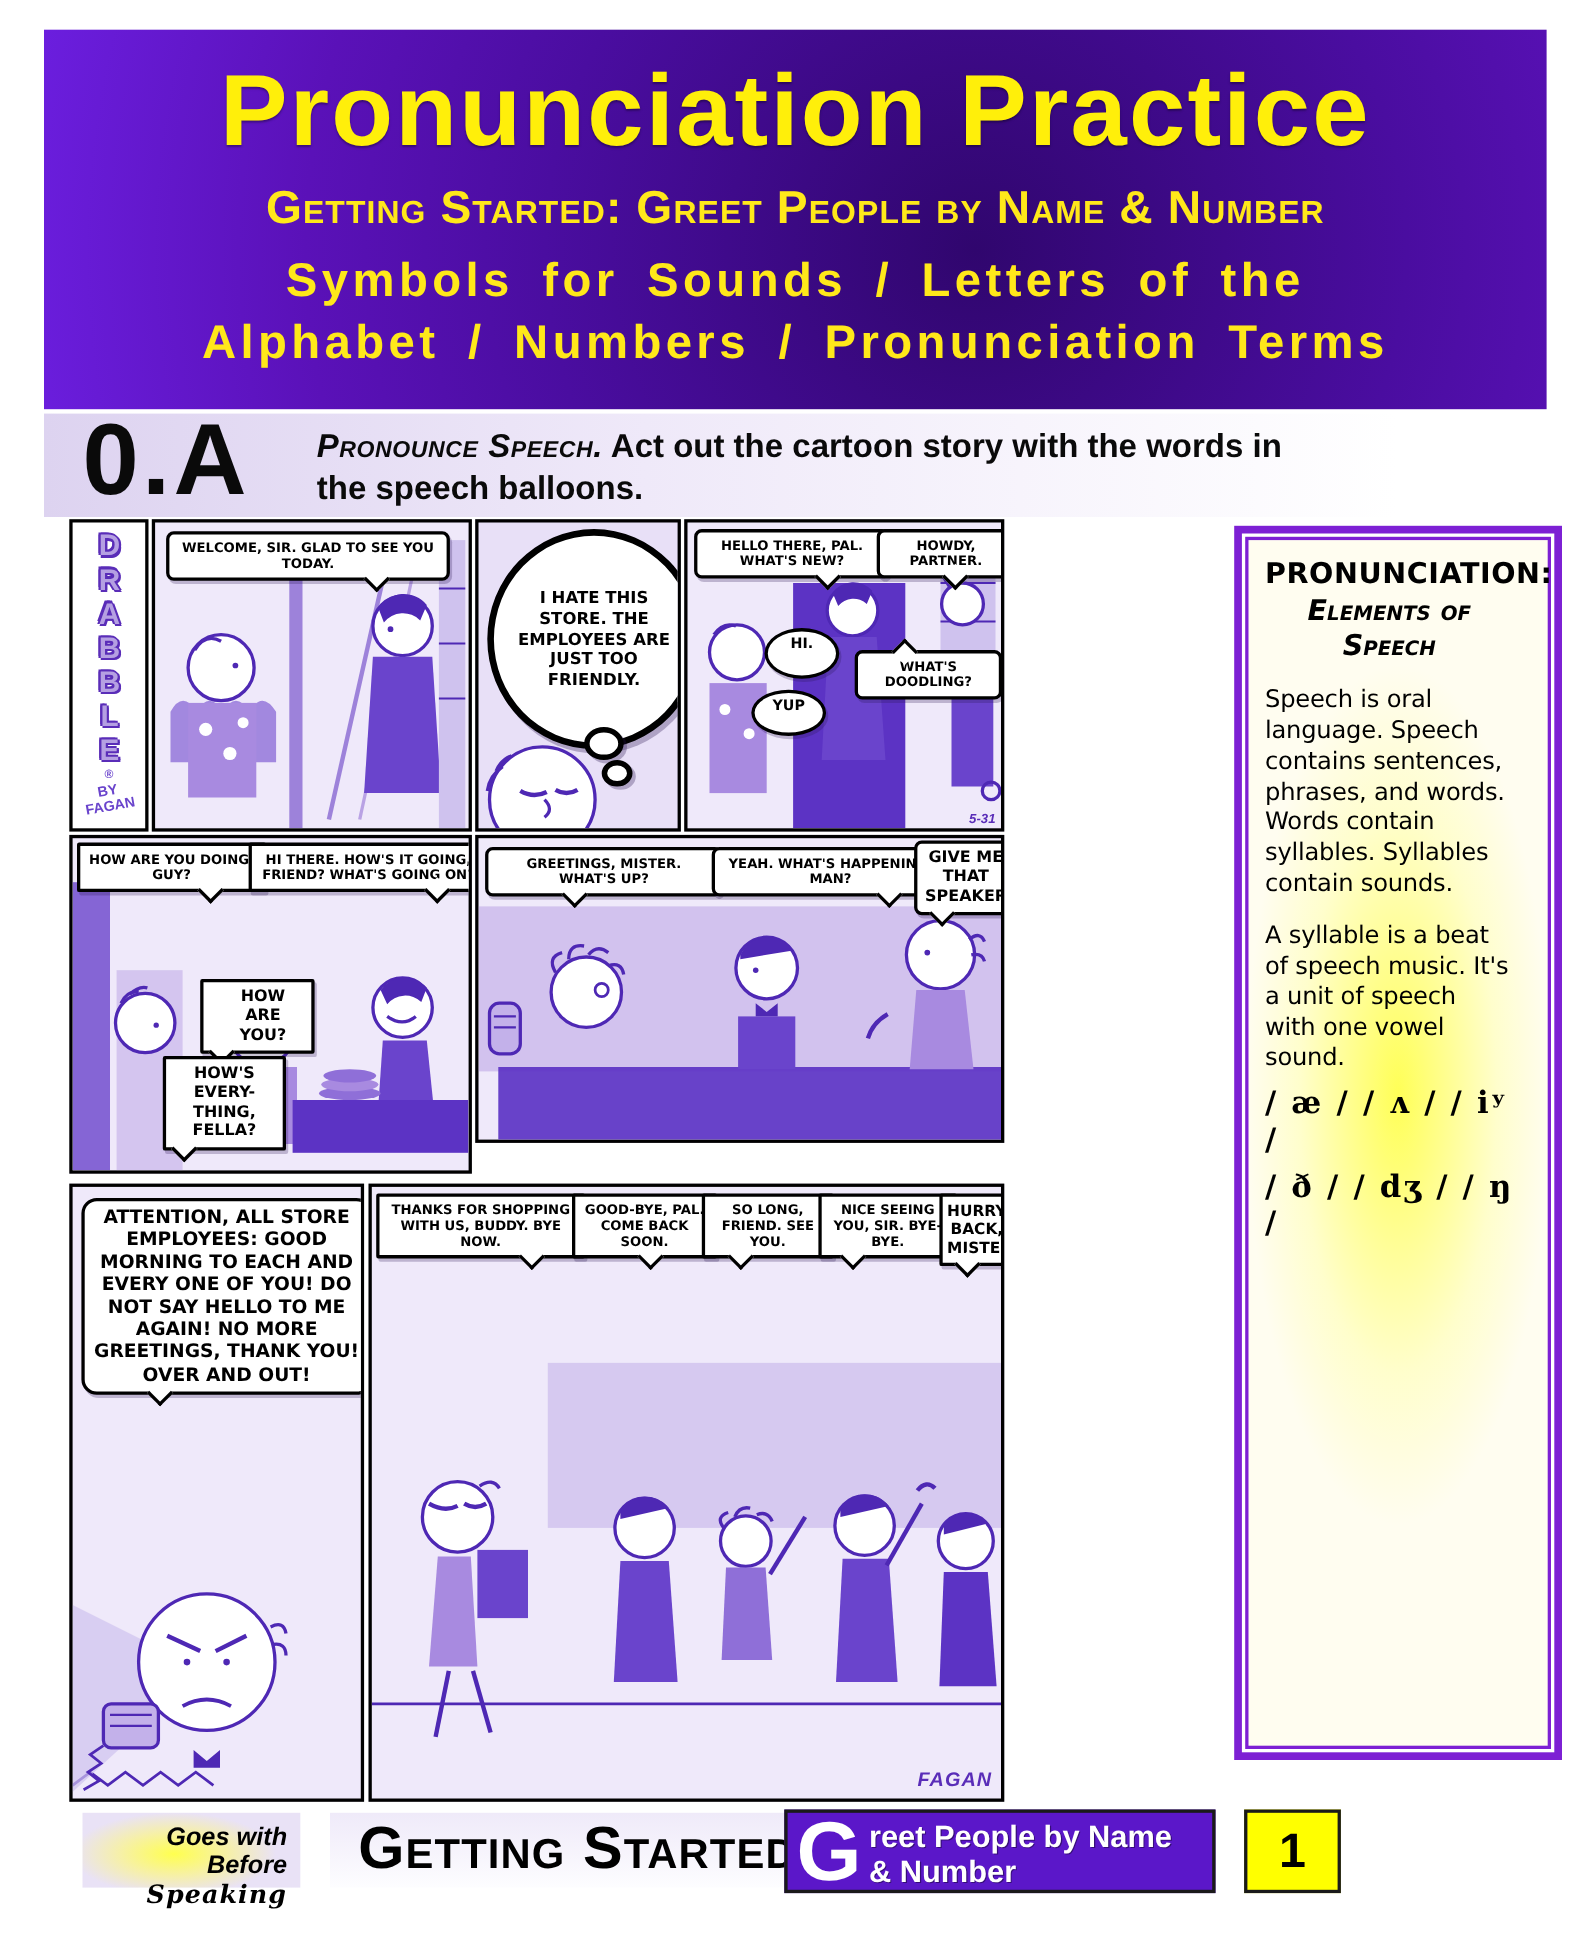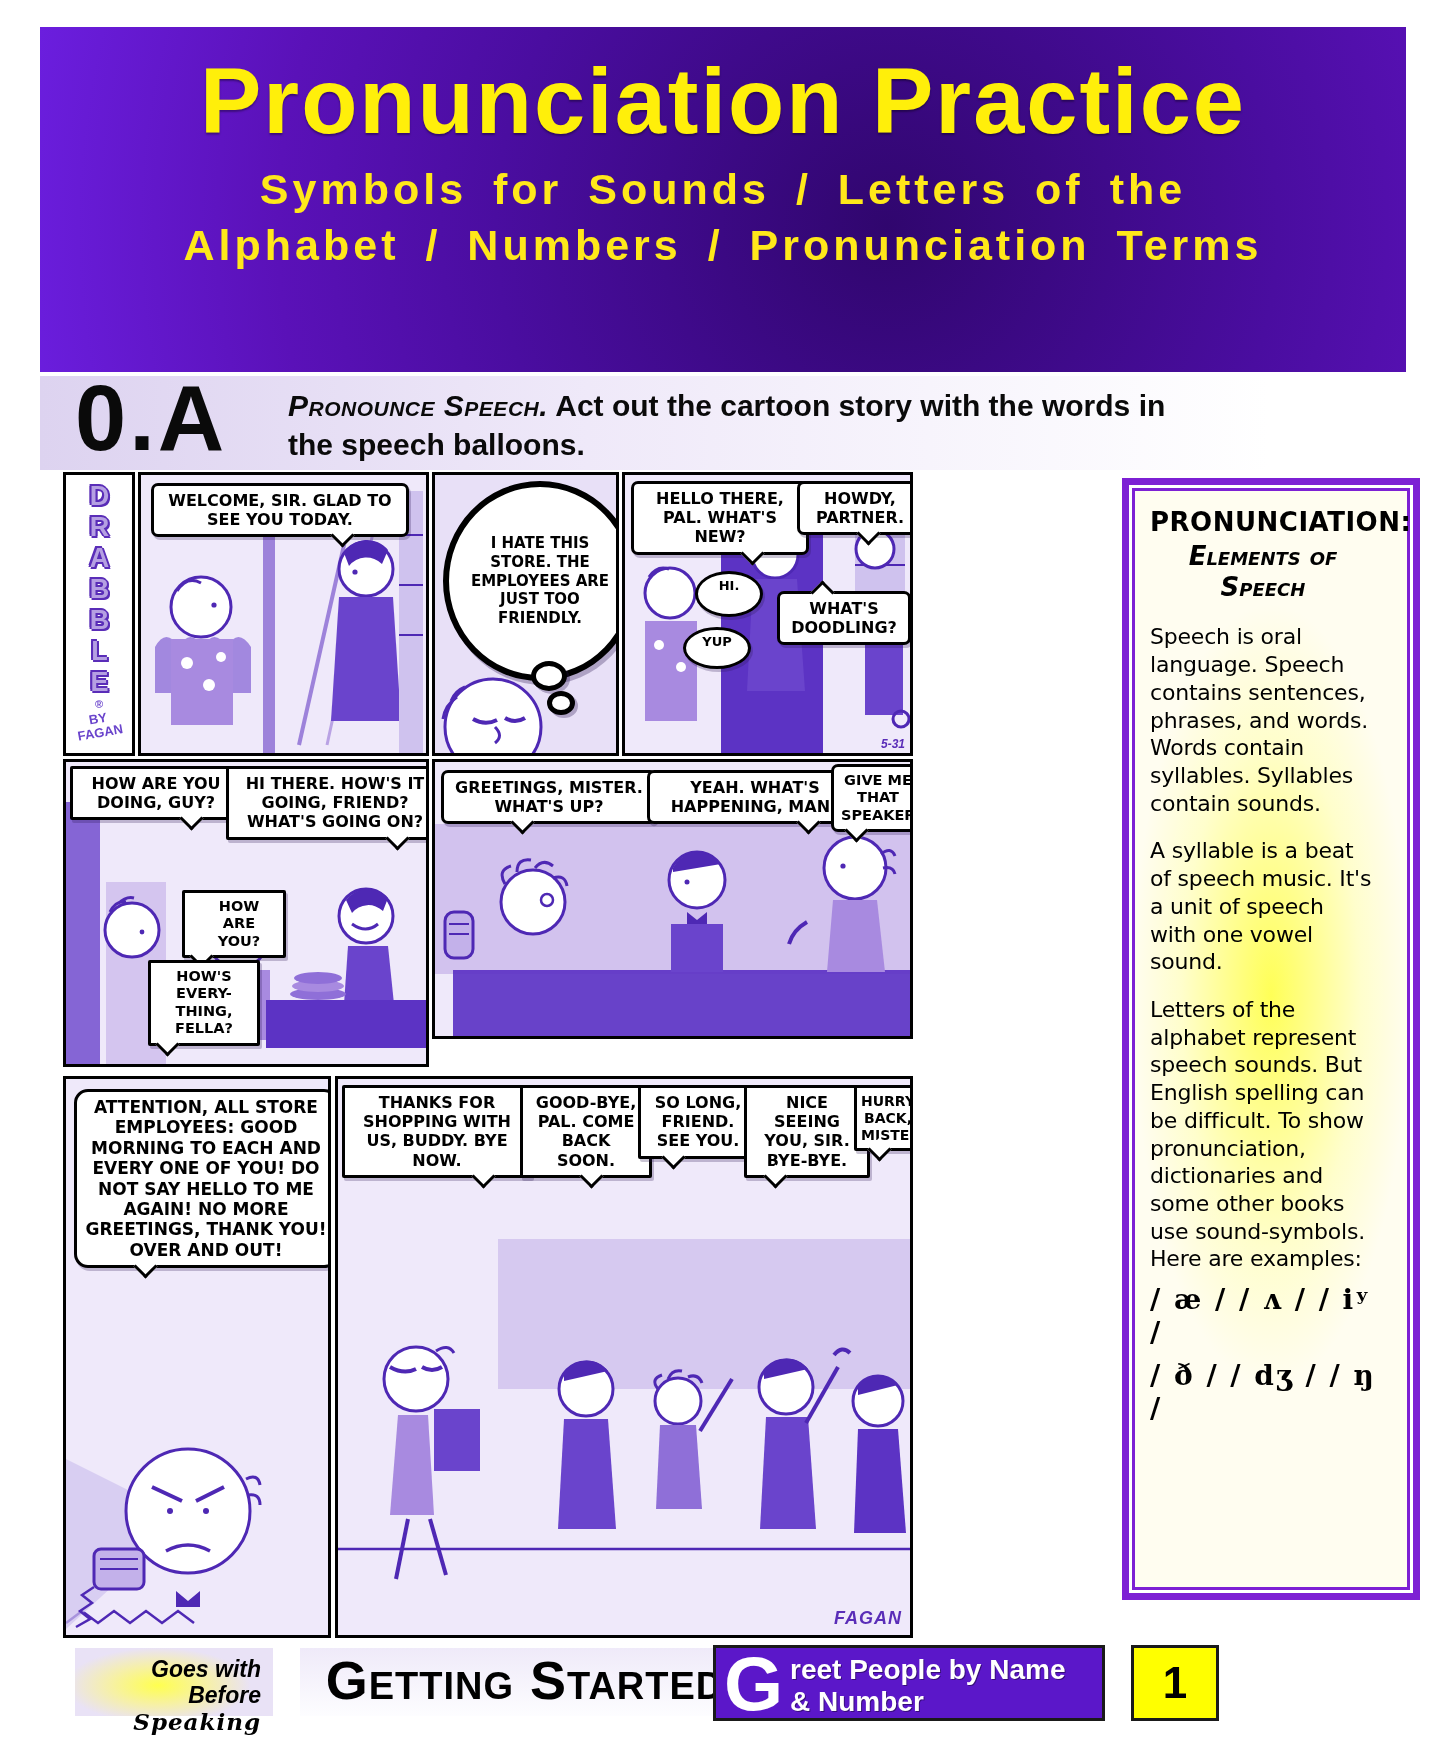--- a/index.html
+++ b/index.html
@@ -19,21 +19,21 @@
     background:linear-gradient(90deg,#ddd3f0 0%,#efe9f9 40%,#ffffff 90%);}
   .activity-number{position:absolute;left:35px;top:-10px;font-size:92px;font-weight:900;color:#0a0a0a;letter-spacing:3px;}
   .activity-text{position:absolute;left:248px;top:10px;width:880px;font-size:30px;font-weight:bold;color:#0a0a0a;line-height:1.3;}
   .activity-lead{font-style:italic;font-variant:small-caps;letter-spacing:.5px;}
 
   
   .comic{left:63px;top:472px;width:852px;height:1166px;}
   .panel{position:absolute;background:#efe9fa;border:3px solid #000;box-sizing:border-box;overflow:hidden;}
   .panel svg{position:absolute;left:0;top:0;z-index:1;}
   .balloon{position:absolute;z-index:3;background:#fff;border:3px solid #000;border-radius:7px;
-    padding:5px 7px;font-family:"DejaVu Sans",sans-serif;font-weight:bold;font-size:16px;line-height:1.2;
+    padding:5px 7px;font-family:"DejaVu Sans",sans-serif;font-weight:bold;font-size:12px;line-height:1.2;
     text-align:center;color:#000;box-shadow:2px 3px 0 rgba(40,20,80,.25);}
   .sq{border-radius:2px;}
   .tail{position:absolute;width:14px;height:14px;background:#fff;transform:rotate(45deg);z-index:-0;}
   .tail-b{bottom:-10px;border-right:3px solid #000;border-bottom:3px solid #000;}
   .tail-t{top:-10px;border-left:3px solid #000;border-top:3px solid #000;}
   .thought{position:absolute;z-index:3;background:#fff;border:6px solid #000;border-radius:50%;
     display:flex;align-items:center;justify-content:center;text-align:center;
     font-family:"DejaVu Sans",sans-serif;font-weight:bold;font-size:15px;line-height:1.25;
     box-shadow:3px 4px 0 rgba(40,20,80,.3);}
   .puff{position:absolute;z-index:3;background:#fff;border:5px solid #000;border-radius:50%;
@@ -70,20 +70,21 @@
   .tab-g{position:absolute;left:8px;top:0px;font-size:76px;font-weight:900;line-height:72px;color:#fff;}
   .tab-text{position:absolute;left:74px;top:6px;font-size:28px;font-weight:bold;line-height:1.15;color:#fff;text-shadow:1px 1px 0 rgba(0,0,0,.4);}
   .pagenum{left:1131px;top:1645px;width:88px;height:76px;background:#ffff00;border:3px solid #1a1a1a;
     text-align:center;font-size:44px;font-weight:bold;color:#000;line-height:70px;}
 </style>
 </head>
 <body>
 
 <div class="abs header">
   <div class="header-title">Pronunciation Practice</div>
+  <div class="header-subtitle">Getting Started: Greet People by Name &amp; Number</div>
   <div class="header-subject">Symbols for Sounds / Letters of the</div>
   <div class="header-subject" style="margin-top:2px;">Alphabet / Numbers / Pronunciation Terms</div>
 </div>
 
 <div class="abs activity">
   <div class="activity-number">0.A</div>
   <div class="activity-text"><span class="activity-lead">Pronounce Speech.</span><span> Act out the cartoon story with the words in the speech balloons.</span></div>
 </div>
 
 <div class="abs comic">
@@ -323,21 +324,20 @@
     <div class="signature">FAGAN</div>
   </div>
 </div>
 
 <div class="abs sidebar">
   <div class="sidebar-inner">
     <div class="sb-title">PRONUNCIATION:</div>
     <div class="sb-subtitle">Elements of Speech</div>
     <div class="sb-para">Speech is oral language. Speech contains sentences, phrases, and words. Words contain syllables. Syllables contain sounds.</div>
     <div class="sb-para">A syllable is a beat of speech music. It's a unit of speech with one vowel sound.</div>
-    <div class="sb-para">Letters of the alphabet represent speech sounds. But English spelling can be difficult. To show pronunciation, dictionaries and some other books use sound-symbols.  Here are examples:</div>
     <div class="sb-symbols">/ æ / / ʌ / / iʸ /</div>
     <div class="sb-symbols">/ ð / / dʒ / / ŋ /</div>
   </div>
 </div>
 
 <div class="abs goeswith">
   <div>Goes with</div>
   <div><span>Before </span><span class="script">Speaking</span></div>
 </div>
 

